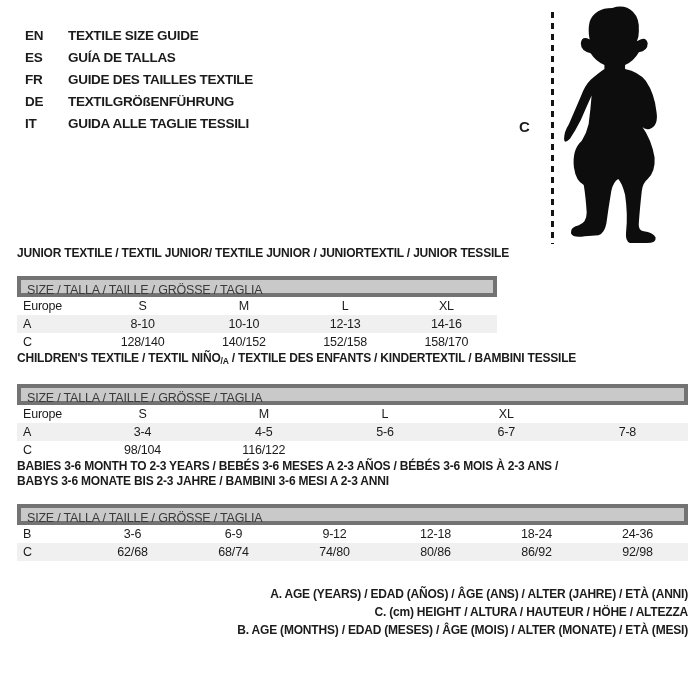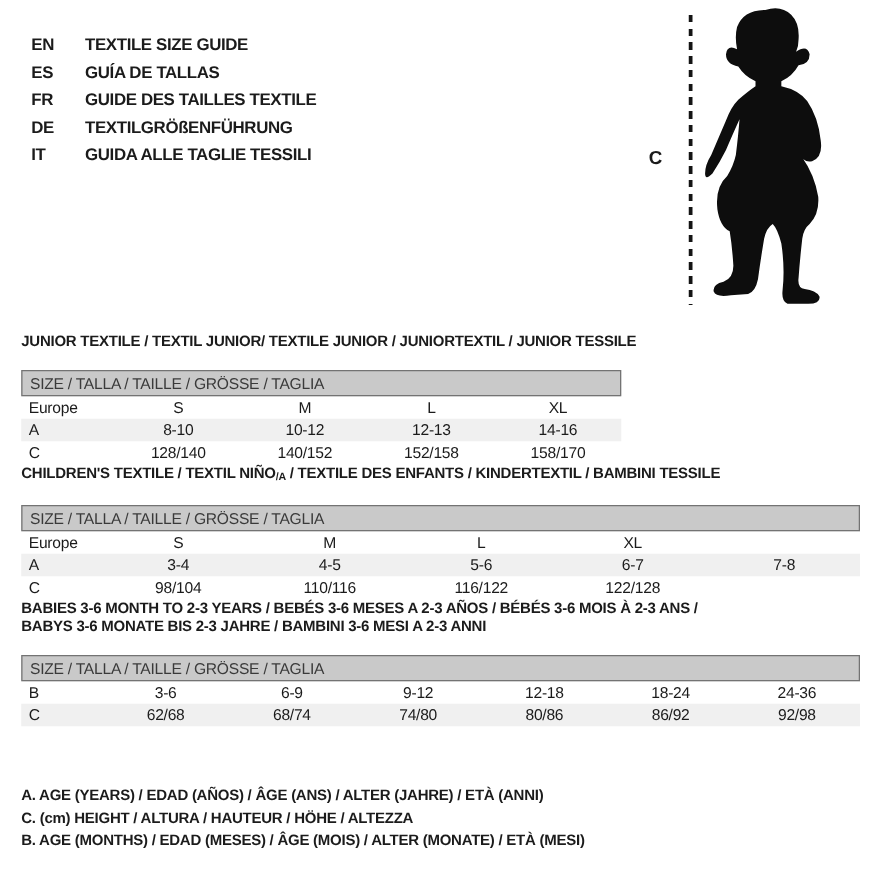--- a/index.html
+++ b/index.html
@@ -16,43 +16,43 @@
   .lang-label{font-weight:bold;font-size:13.5px;letter-spacing:-0.3px;white-space:nowrap;}
   
   .figure{position:absolute;left:0;top:0;width:700px;height:250px;}
   .measure-line{
     position:absolute;left:551px;top:12px;width:3px;height:232px;
     background:repeating-linear-gradient(to bottom,#141414 0 6px,transparent 6px 11px);
   }
   .measure-label{position:absolute;left:519px;top:118px;font-weight:bold;font-size:15px;}
   .silhouette{position:absolute;left:562px;top:2px;}
   
-  .content{position:absolute;left:17px;top:266px;width:671px;}
+  .content{position:absolute;left:17px;top:246px;width:671px;}
   .section-title{
     font-weight:bold;font-size:12px;letter-spacing:-0.2px;line-height:15px;white-space:nowrap;
   }
   .title-sub{font-size:8.5px;vertical-align:-2px;}
   .size-bar{
     margin-top:15px;height:21px;line-height:21px;
-    background:#c9c9c9;border:1px solid #737373;box-sizing:border-box;
+    background:#c9c9c9;border:4px solid #737373;box-sizing:border-box;
     padding-left:6px;font-size:12.5px;color:#3a3a3a;letter-spacing:-0.2px;
   }
   .tbl{width:100%;}
   .tbl-row{display:grid;height:18px;line-height:18px;font-size:12.5px;letter-spacing:-0.2px;}
   .tbl-row.alt{background:#f0f0f0;}
   .cols5{grid-template-columns:75px repeat(4,1fr);}
   .cols6{grid-template-columns:65px repeat(5,1fr);}
   .cols7{grid-template-columns:65px repeat(6,1fr);}
   .cell{text-align:center;overflow:hidden;white-space:nowrap;}
   .cell.lbl{text-align:left;padding-left:6px;}
   .tbl-junior{width:480px;}
   .gap-a{}
   .gap-b{margin-top:12px;}
   
-  .footnotes{margin-top:46px;}
+  .footnotes{margin-top:24px;text-align:right;}
   .footnote{font-weight:bold;font-size:12px;letter-spacing:-0.2px;height:18px;line-height:18px;white-space:nowrap;}
 </style>
 </head>
 <body>
 
 <div class="langs">
   <div class="lang-row">
     <span class="lang-code">EN</span>
     <span class="lang-label">TEXTILE SIZE GUIDE</span>
   </div>
@@ -109,21 +109,21 @@
       <div class="tbl-row cols5">
         <span class="cell lbl">Europe</span>
         <span class="cell">S</span>
         <span class="cell">M</span>
         <span class="cell">L</span>
         <span class="cell">XL</span>
       </div>
       <div class="tbl-row cols5 alt">
         <span class="cell lbl">A</span>
         <span class="cell">8-10</span>
-        <span class="cell">10-12</span>
+        <span class="cell">10-10</span>
         <span class="cell">12-13</span>
         <span class="cell">14-16</span>
       </div>
       <div class="tbl-row cols5">
         <span class="cell lbl">C</span>
         <span class="cell">128/140</span>
         <span class="cell">140/152</span>
         <span class="cell">152/158</span>
         <span class="cell">158/170</span>
       </div>
@@ -145,23 +145,21 @@
         <span class="cell lbl">A</span>
         <span class="cell">3-4</span>
         <span class="cell">4-5</span>
         <span class="cell">5-6</span>
         <span class="cell">6-7</span>
         <span class="cell">7-8</span>
       </div>
       <div class="tbl-row cols6">
         <span class="cell lbl">C</span>
         <span class="cell">98/104</span>
-        <span class="cell">110/116</span>
         <span class="cell">116/122</span>
-        <span class="cell">122/128</span>
       </div>
     </div>
   </div>
 
   <div class="gap-a">
     <div class="section-title">BABIES 3-6 MONTH TO 2-3 YEARS / BEBÉS 3-6 MESES A 2-3 AÑOS / BÉBÉS 3-6 MOIS À 2-3 ANS /</div>
     <div class="section-title">BABYS 3-6 MONATE BIS 2-3 JAHRE / BAMBINI 3-6 MESI A 2-3 ANNI</div>
     <div class="tbl gap-b" style="margin-top:0;">
       <div class="size-bar">SIZE / TALLA / TAILLE / GRÖSSE / TAGLIA</div>
       <div class="tbl-row cols7">

